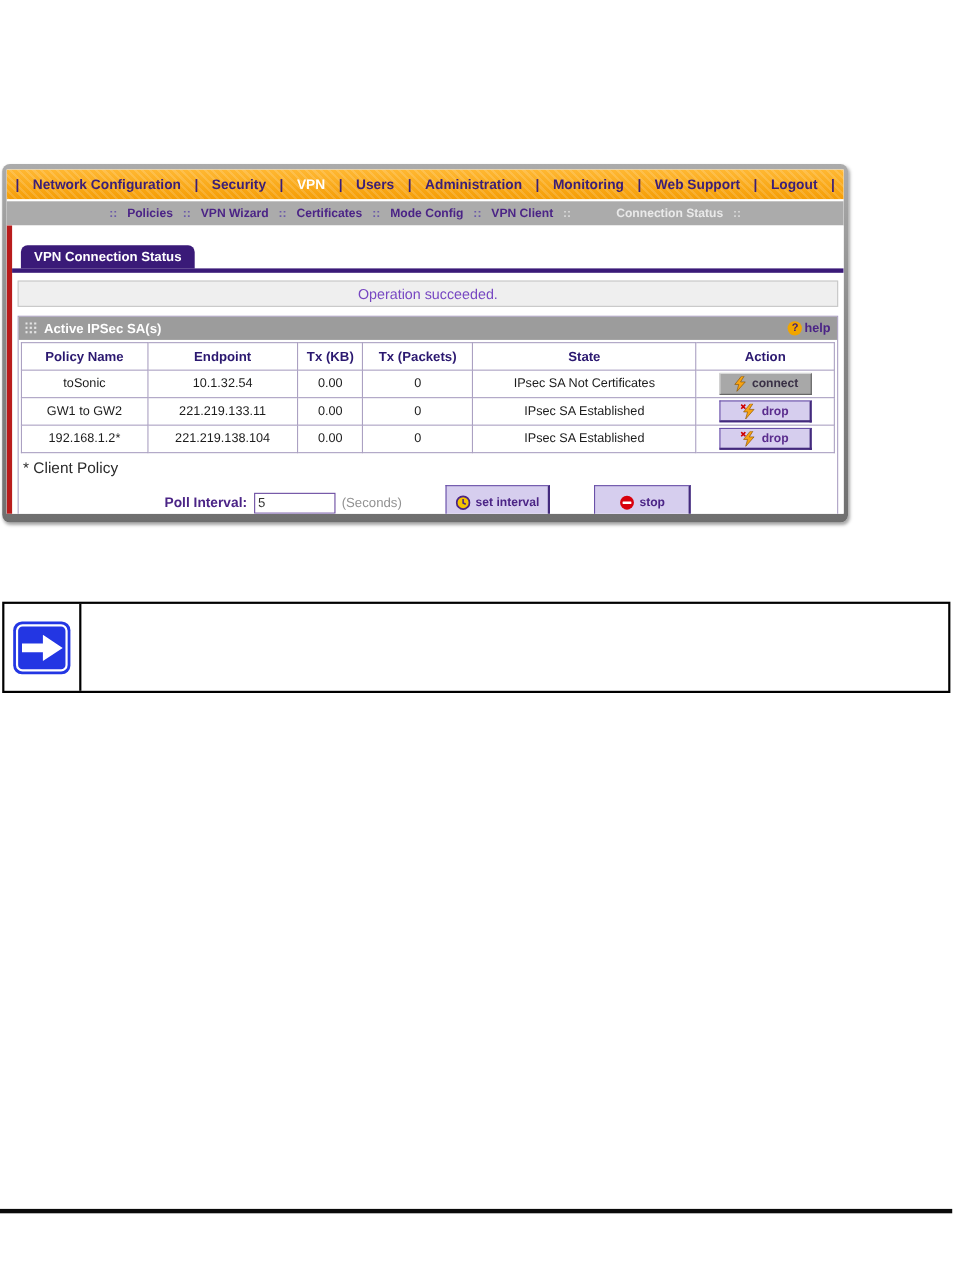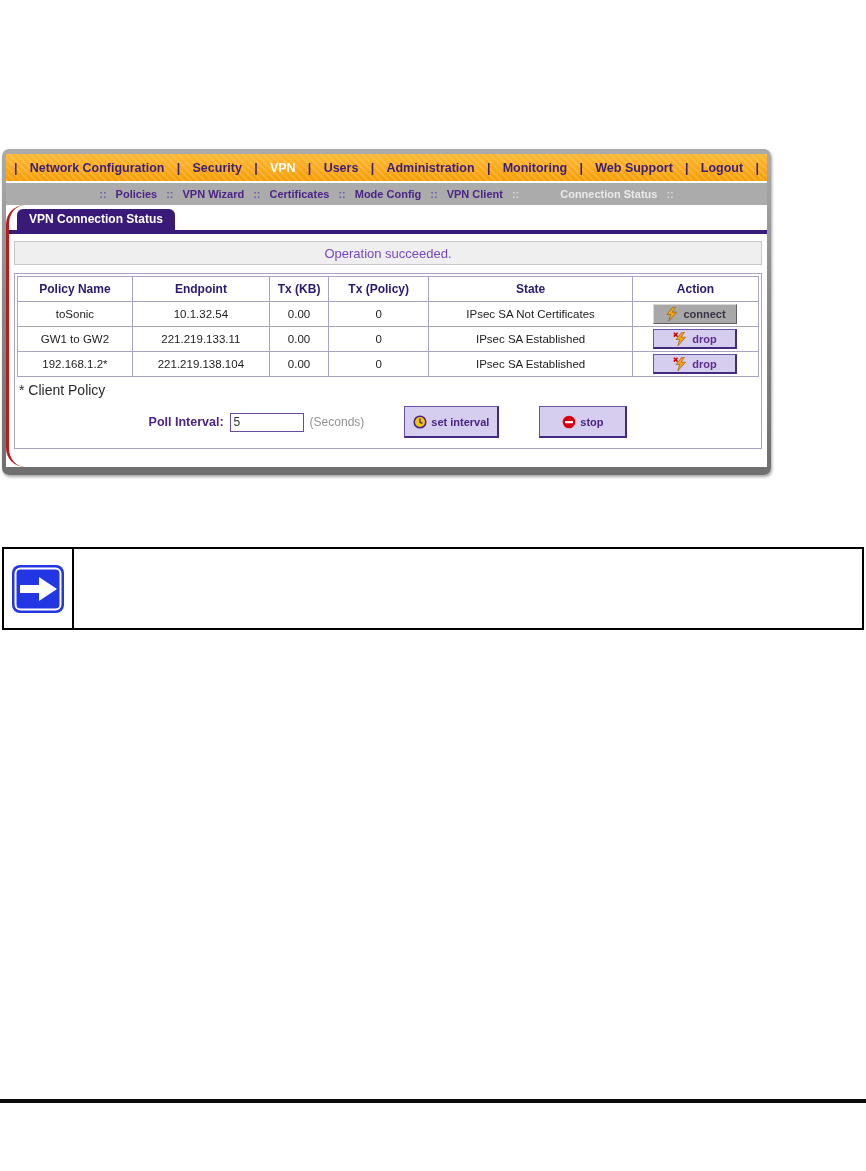--- a/index.html
+++ b/index.html
@@ -31,21 +31,21 @@
   .submenu {
     height: 22px; flex: 0 0 22px; background: #ababab;
     display: flex; align-items: center; justify-content: center; gap: 9px;
   }
   .sub-item { font-size: 11px; font-weight: bold; color: #4b2486; white-space: nowrap; cursor: pointer; text-align: center; }
   .sub-item.active { color: #e9e9e9; margin-left: 32px; }
   .sub-sep { font-size: 11px; font-weight: bold; color: #6b5aa8; }
   .sub-sep.light { color: #d9d9d9; }
 
   
-  .content { flex: 1; background: #fff; padding-top: 4px; border-left: 3px solid #b91c1c; border-radius: 19px; }
+  .content { flex: 1; background: #fff; padding-top: 18px; border-left: 5px solid #b91c1c; }
   .tab {
     display: inline-block; margin-left: 8px; background: #3a1a78; color: #fff;
     font-size: 12px; font-weight: bold; padding: 3px 12px 4px; border-radius: 6px 6px 0 0;
   }
   .tab-rule { height: 4px; background: #3a1a78; }
 
   .status-box {
     margin: 7px 5px 0; height: 24px; background: #efefef; border: 1px solid #c6c6c6;
     display: flex; align-items: center; justify-content: center;
   }
@@ -162,28 +162,50 @@
 
       <div class="content">
         <div class="tab">VPN Connection Status</div>
         <div class="tab-rule"></div>
 
         <div class="status-box">
           <span class="status-text">Operation succeeded.</span>
         </div>
 
         <div class="section">
+          <div class="section-header">
+            <span class="grid-icon">
+              <svg width="11" height="11" viewBox="0 0 11 11">
+                <g fill="#e4e4e4">
+                  <rect x="0" y="0" width="2" height="2"></rect>
+                    <rect x="4" y="0" width="2" height="2"></rect>
+                    <rect x="8" y="0" width="2" height="2"></rect>
+                  <rect x="0" y="4" width="2" height="2"></rect>
+                    <rect x="4" y="4" width="2" height="2"></rect>
+                    <rect x="8" y="4" width="2" height="2"></rect>
+                  <rect x="0" y="8" width="2" height="2"></rect>
+                    <rect x="4" y="8" width="2" height="2"></rect>
+                    <rect x="8" y="8" width="2" height="2"></rect>
+                </g>
+              </svg>
+            </span>
+            <span class="section-title">Active IPSec SA(s)</span>
+            <span class="help">
+              <span class="help-circle">?</span>
+              <span class="help-label">help</span>
+            </span>
+          </div>
 
           <table class="sa-table">
             <thead>
                 <tr id="sa-head-row">
                   <th>Policy Name</th>
                   <th>Endpoint</th>
                   <th>Tx (KB)</th>
-                  <th>Tx (Policy)</th>
+                  <th>Tx (Packets)</th>
                   <th>State</th>
                   <th>Action</th>
                 </tr>
               </thead>
             <tbody id="sa-body">
                 <tr>
                   <td>toSonic</td>
                   <td>10.1.32.54</td>
                   <td>0.00</td>
                   <td>0</td>

